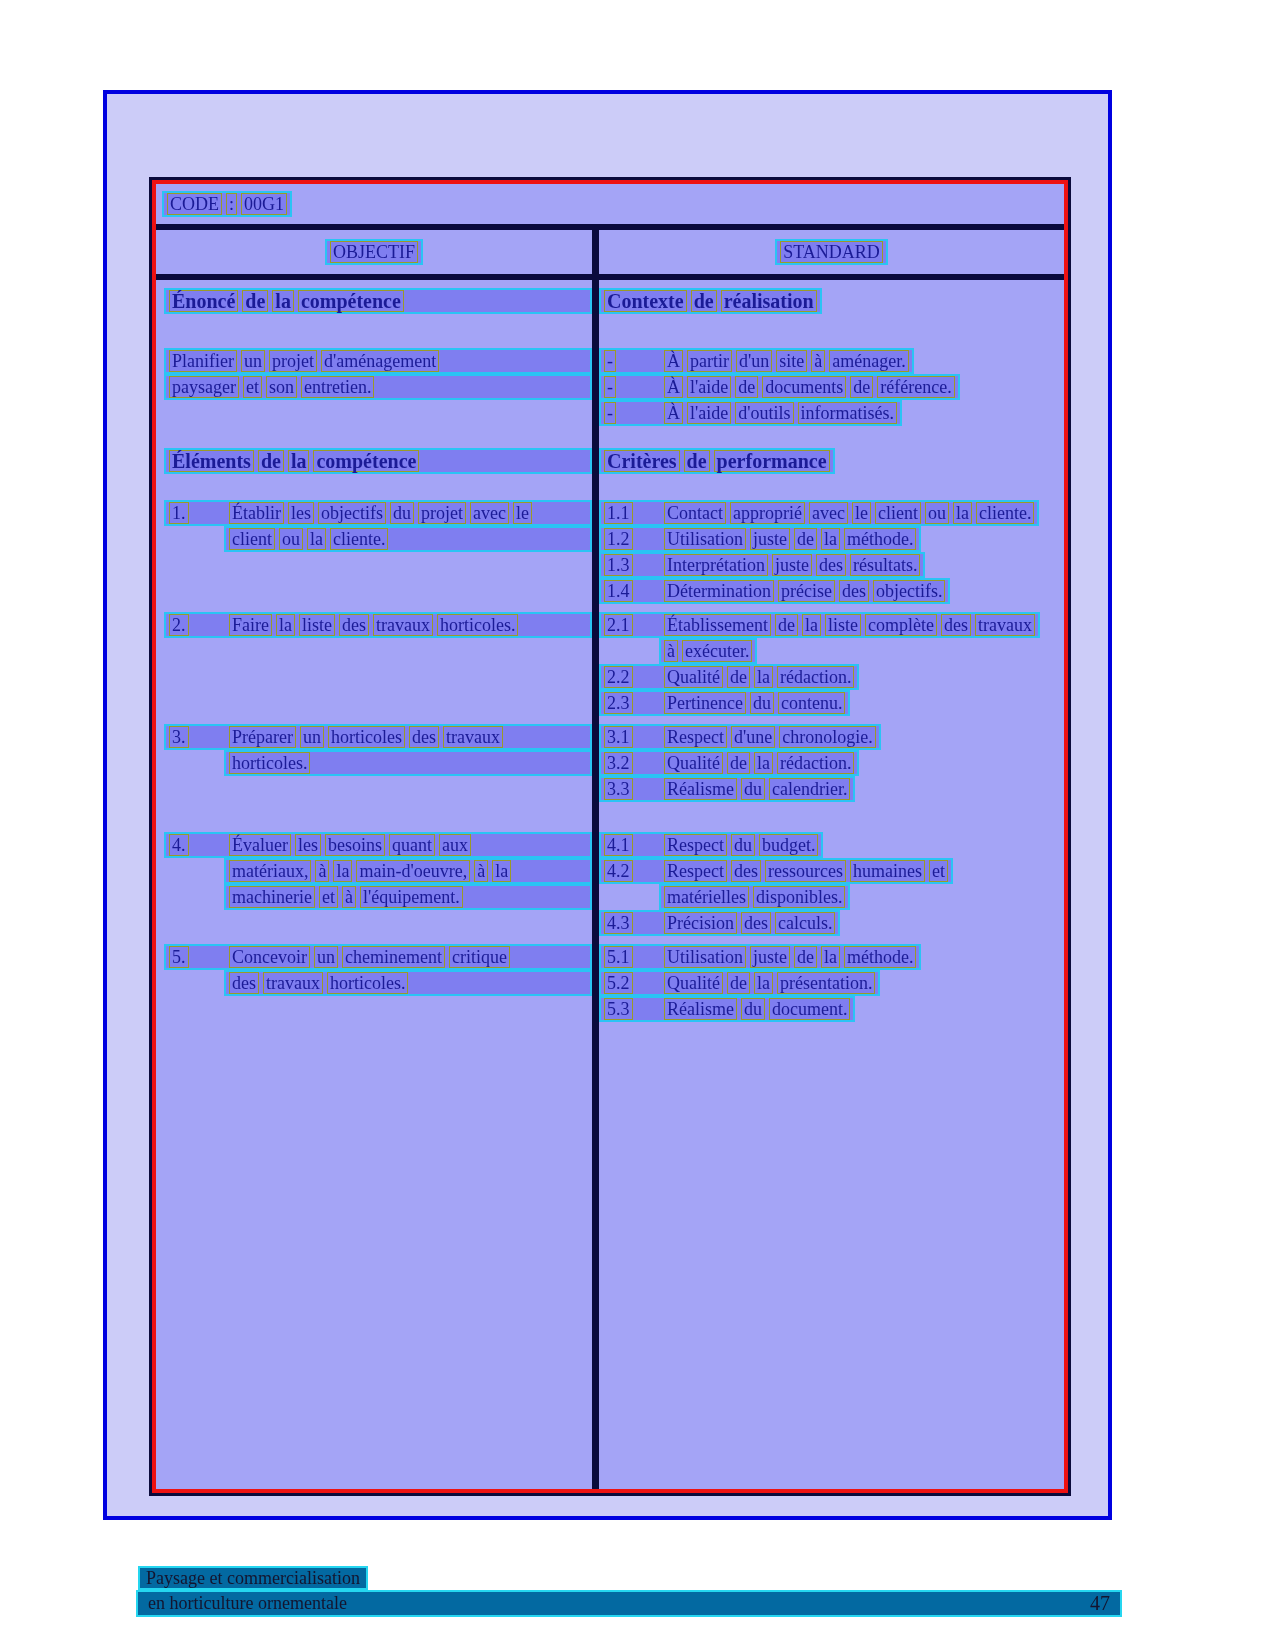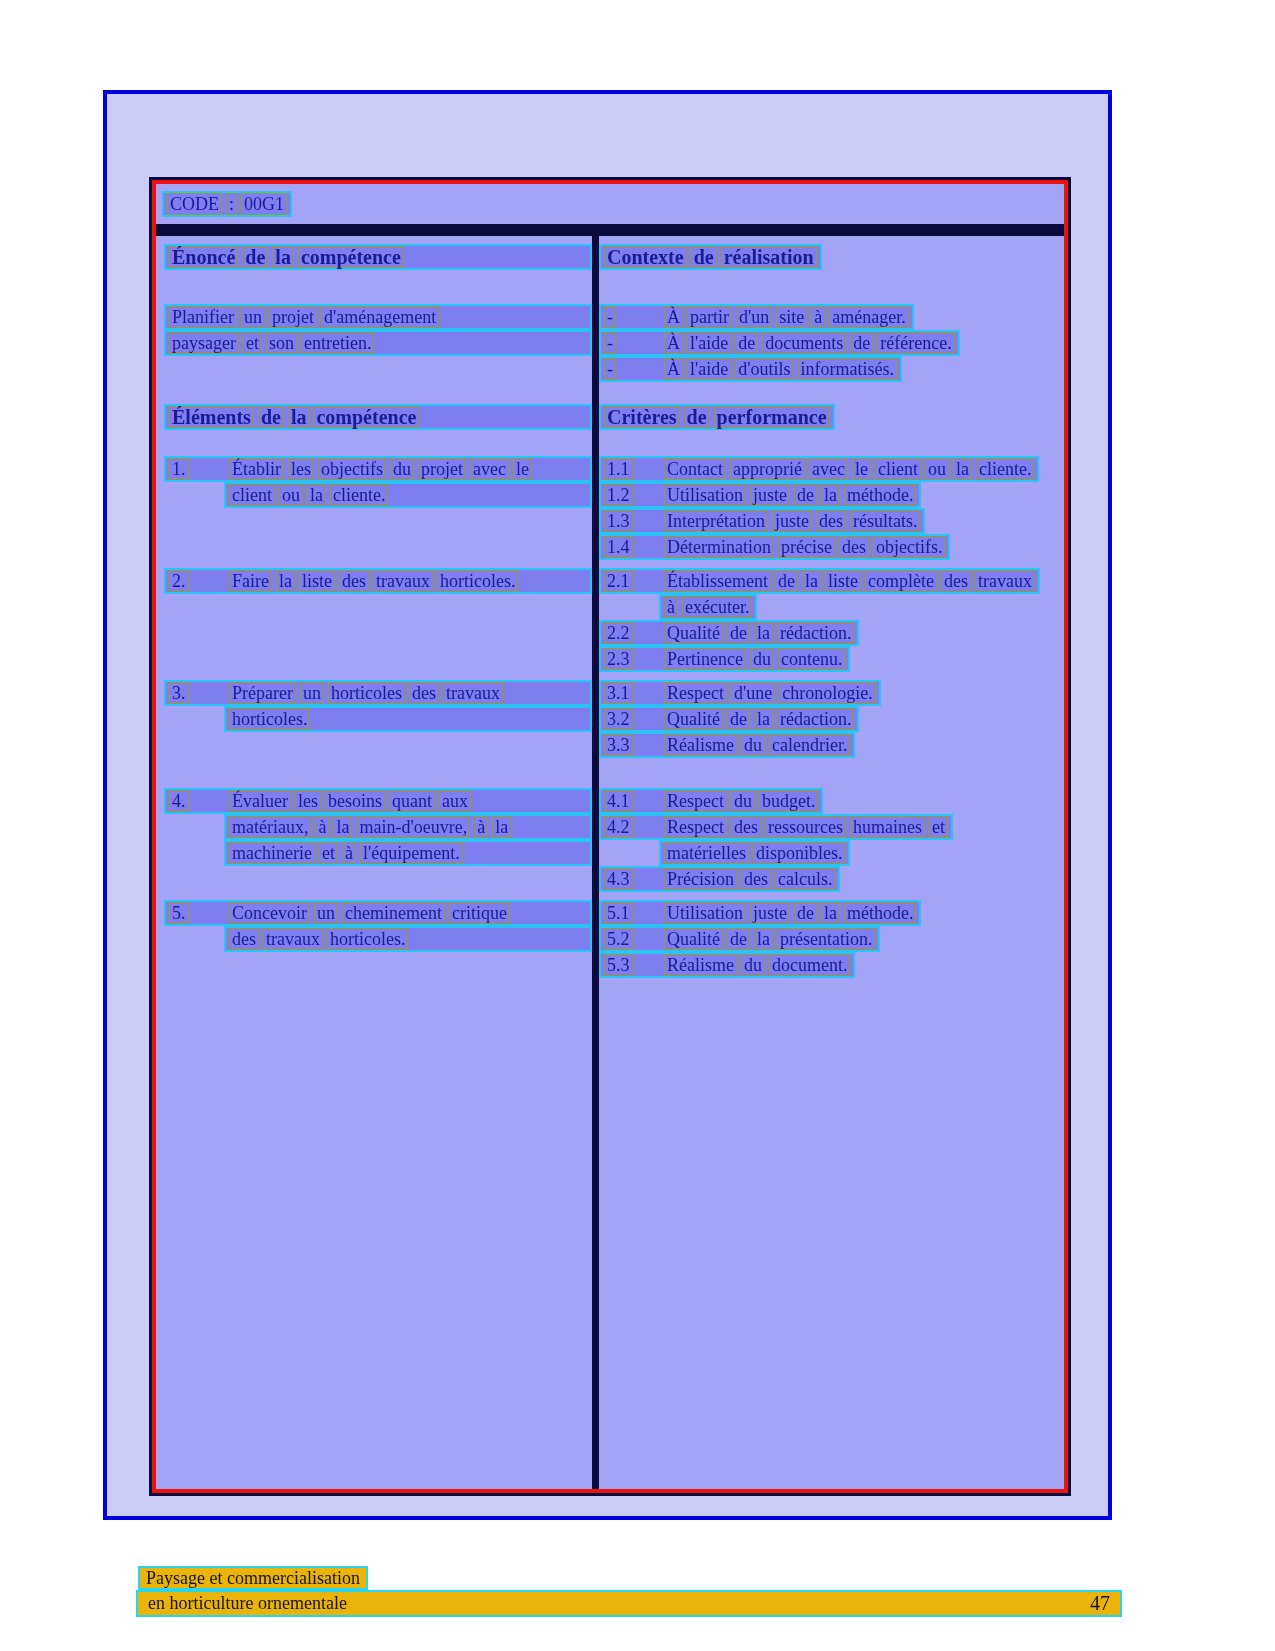--- a/index.html
+++ b/index.html
@@ -36,21 +36,21 @@
     background:#7f7ef0;border:2px solid #2ac4f4;padding:0 3px;
     font-size:18px;white-space:nowrap;flex-shrink:0;
   }
   .line.stretch{align-self:stretch;}
   .line.bold{font-weight:bold;font-size:20px;}
   .line.indent{margin-left:60px;}
   .word{border:1px solid #9a9a28;padding:0 2px;line-height:20px;white-space:nowrap;}
   .marker-slot{width:56px;flex-shrink:0;display:flex;}
   
   .footer-box{
-    position:absolute;box-sizing:border-box;background:#eab308;border:2px solid #25d6f0;
+    position:absolute;box-sizing:border-box;background:#0369a1;border:2px solid #25d6f0;
     color:#14142e;font-size:18px;display:flex;align-items:center;padding:1px 6px;justify-content:center;
   }
   .footer-line1{left:138px;top:1566px;height:24px;}
   .footer-line2{left:136px;top:1590px;width:986px;height:27px;padding:1px 10px;gap:48px;}
   .f-side{flex:1;} .f-side.right{text-align:right;}
   .f-center{font-size:20px;}
 </style>
 </head>
 <body>
 
@@ -58,20 +58,32 @@
   <div class="table-outer">
     <div class="table-red">
       <div class="code-row" id="code-row">
           <div class="line">
             <span class="word">CODE</span>
             <span class="word">:</span>
             <span class="word">00G1</span>
           </div>
         </div>
       <div class="rule"></div>
+      <div class="header-row">
+        <div class="hcell-left" id="hcell-left">
+            <div class="line">
+              <span class="word">OBJECTIF</span>
+            </div>
+          </div>
+        <div class="hcell-right" id="hcell-right">
+            <div class="line">
+              <span class="word">STANDARD</span>
+            </div>
+          </div>
+      </div>
       <div class="rule"></div>
       <div class="table-body" id="table-body">
           <div class="group">
             <div class="g-left">
               <div class="line stretch bold">
                 <span class="word">Énoncé</span>
                 <span class="word">de</span>
                 <span class="word">la</span>
                 <span class="word">compétence</span>
               </div>

